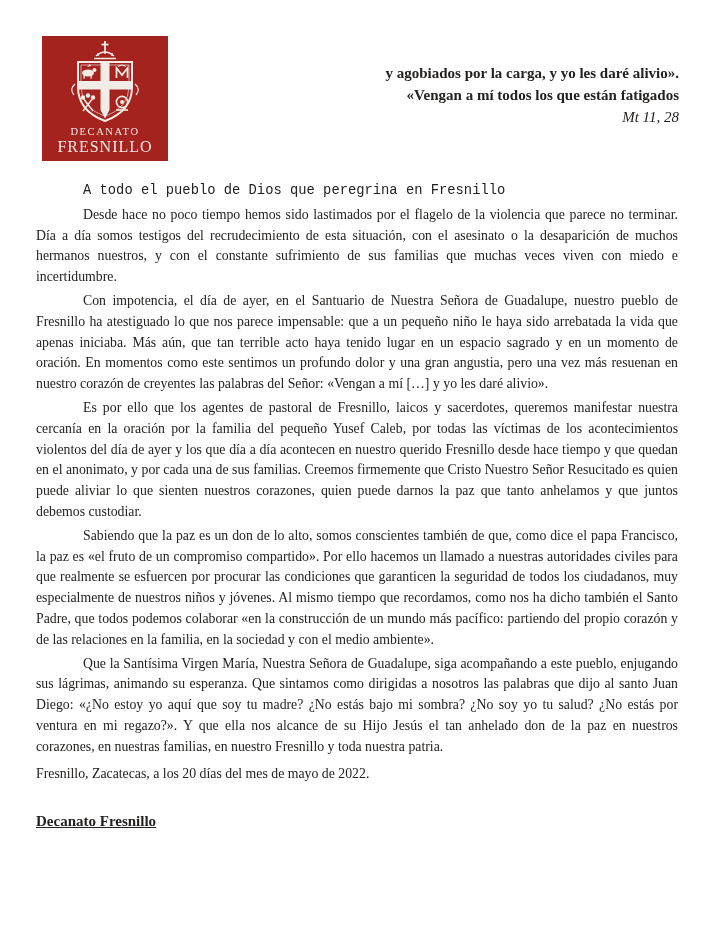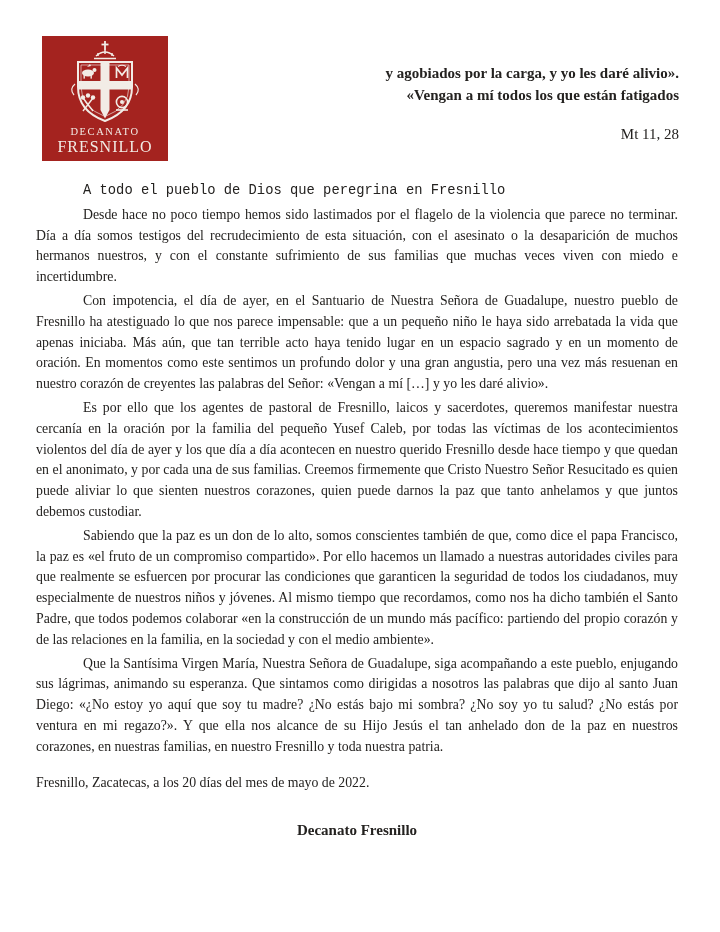--- a/index.html
+++ b/index.html
@@ -29,21 +29,22 @@
     top: 63px; right: 41px;
     width: 420px;
     text-align: right;
     font-weight: bold;
     font-size: 15px;
     line-height: 21.5px;
     color: #242220;
   }
   .epigraph .cite {
     font-weight: normal;
-    margin-top: 18px;
+    font-style: italic;
+    margin-top: 1px;
   }
 
   
   .letter-body {
     position: absolute;
     left: 36px; top: 181px;
     width: 642px;
     font-size: 13.8px;
     line-height: 20.8px;
     color: #242220;
@@ -54,28 +55,29 @@
     text-align: justify;
   }
   .letter-body p.salutation {
     text-align: left;
     margin-bottom: 3px;
     font-family: Liberation Mono, monospace;
   }
   .letter-body p.dateline {
     text-indent: 0;
     text-align: left;
-    margin-top: 15px;
+    margin-top: 6px;
   }
   .letter-body p.signature {
     text-indent: 0;
-    text-align: center;
+    text-align: left;
     font-weight: bold;
     font-size: 15px;
     margin-top: 27px;
+    text-decoration: underline;
   }
 </style>
 </head>
 <body>
 
 <div class="page">
 
   <div class="logo">
     <svg viewBox="0 0 126 125" width="126" height="125">
       <rect x="0" y="0" width="126" height="125" fill="#a4231f"></rect>

